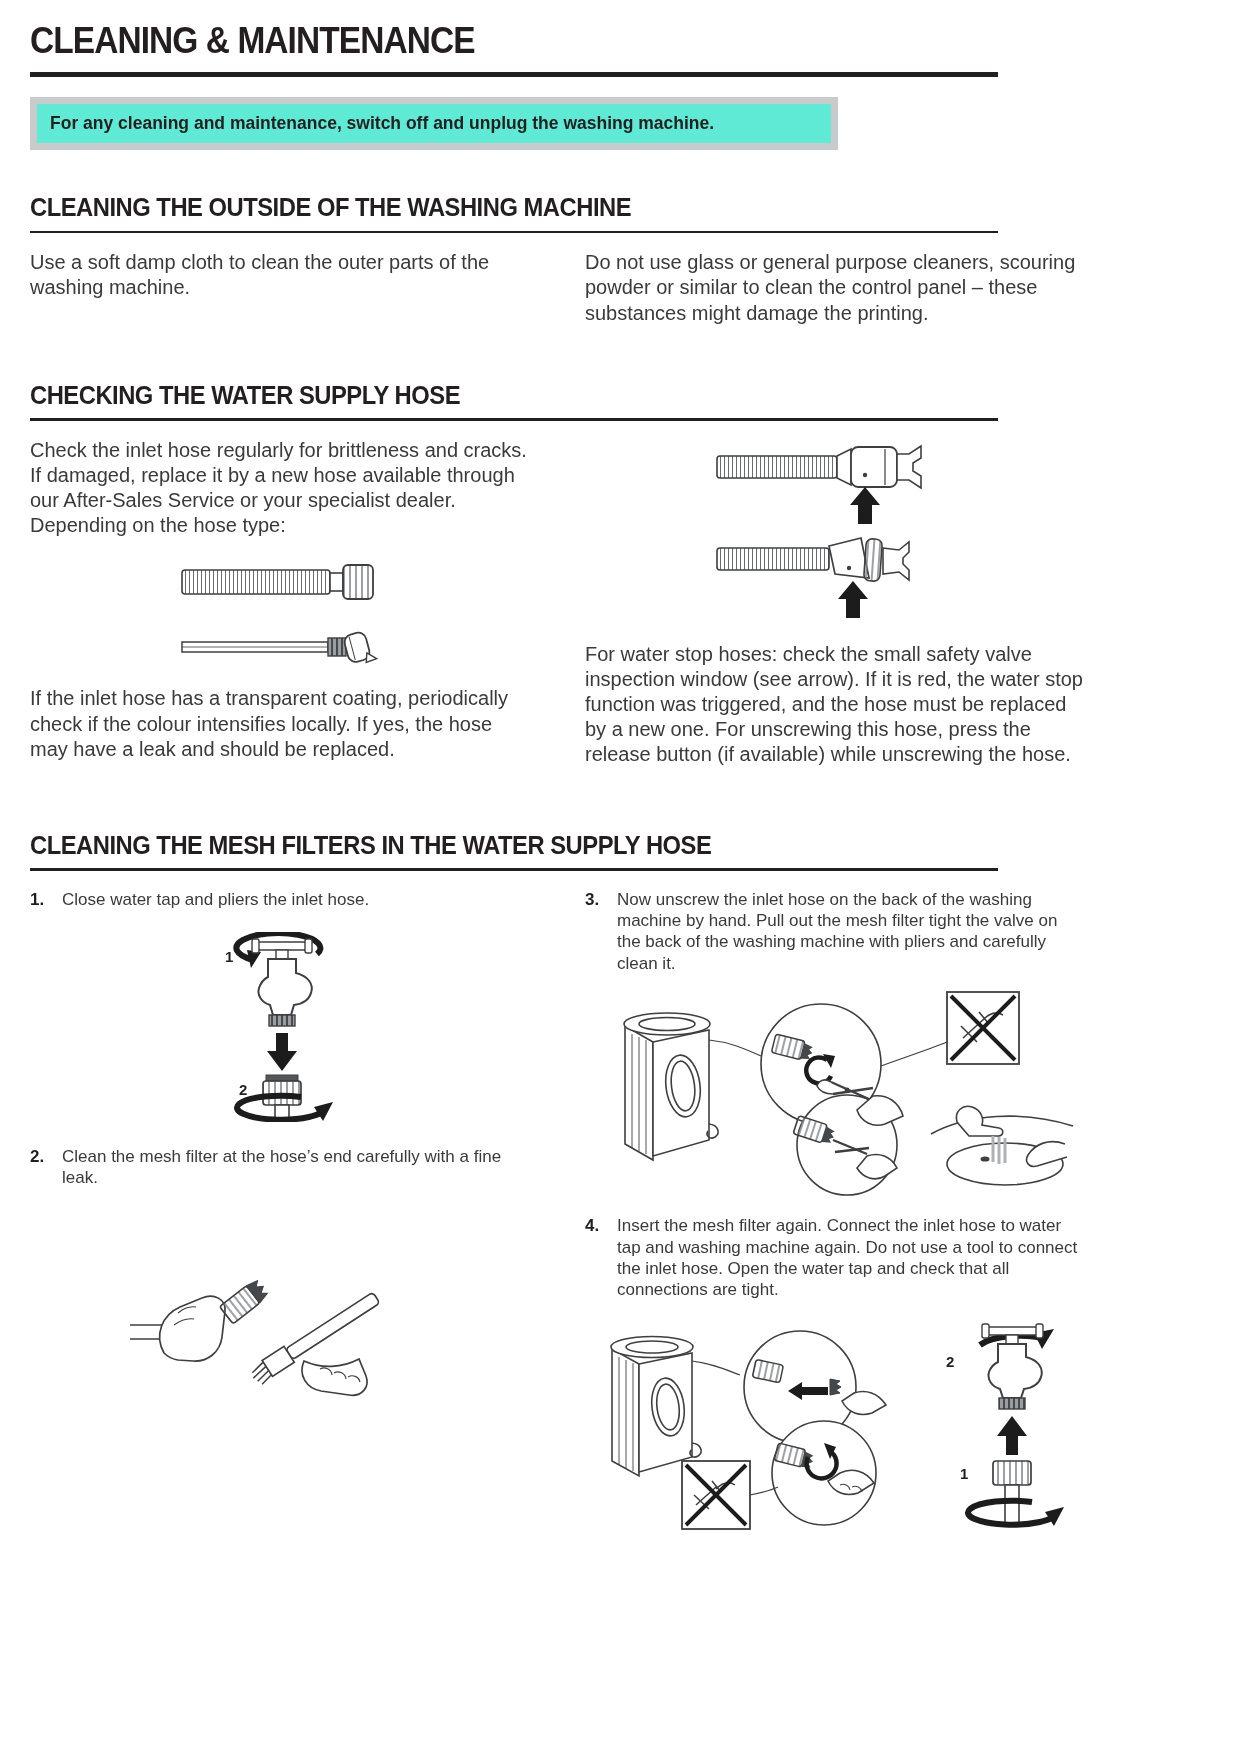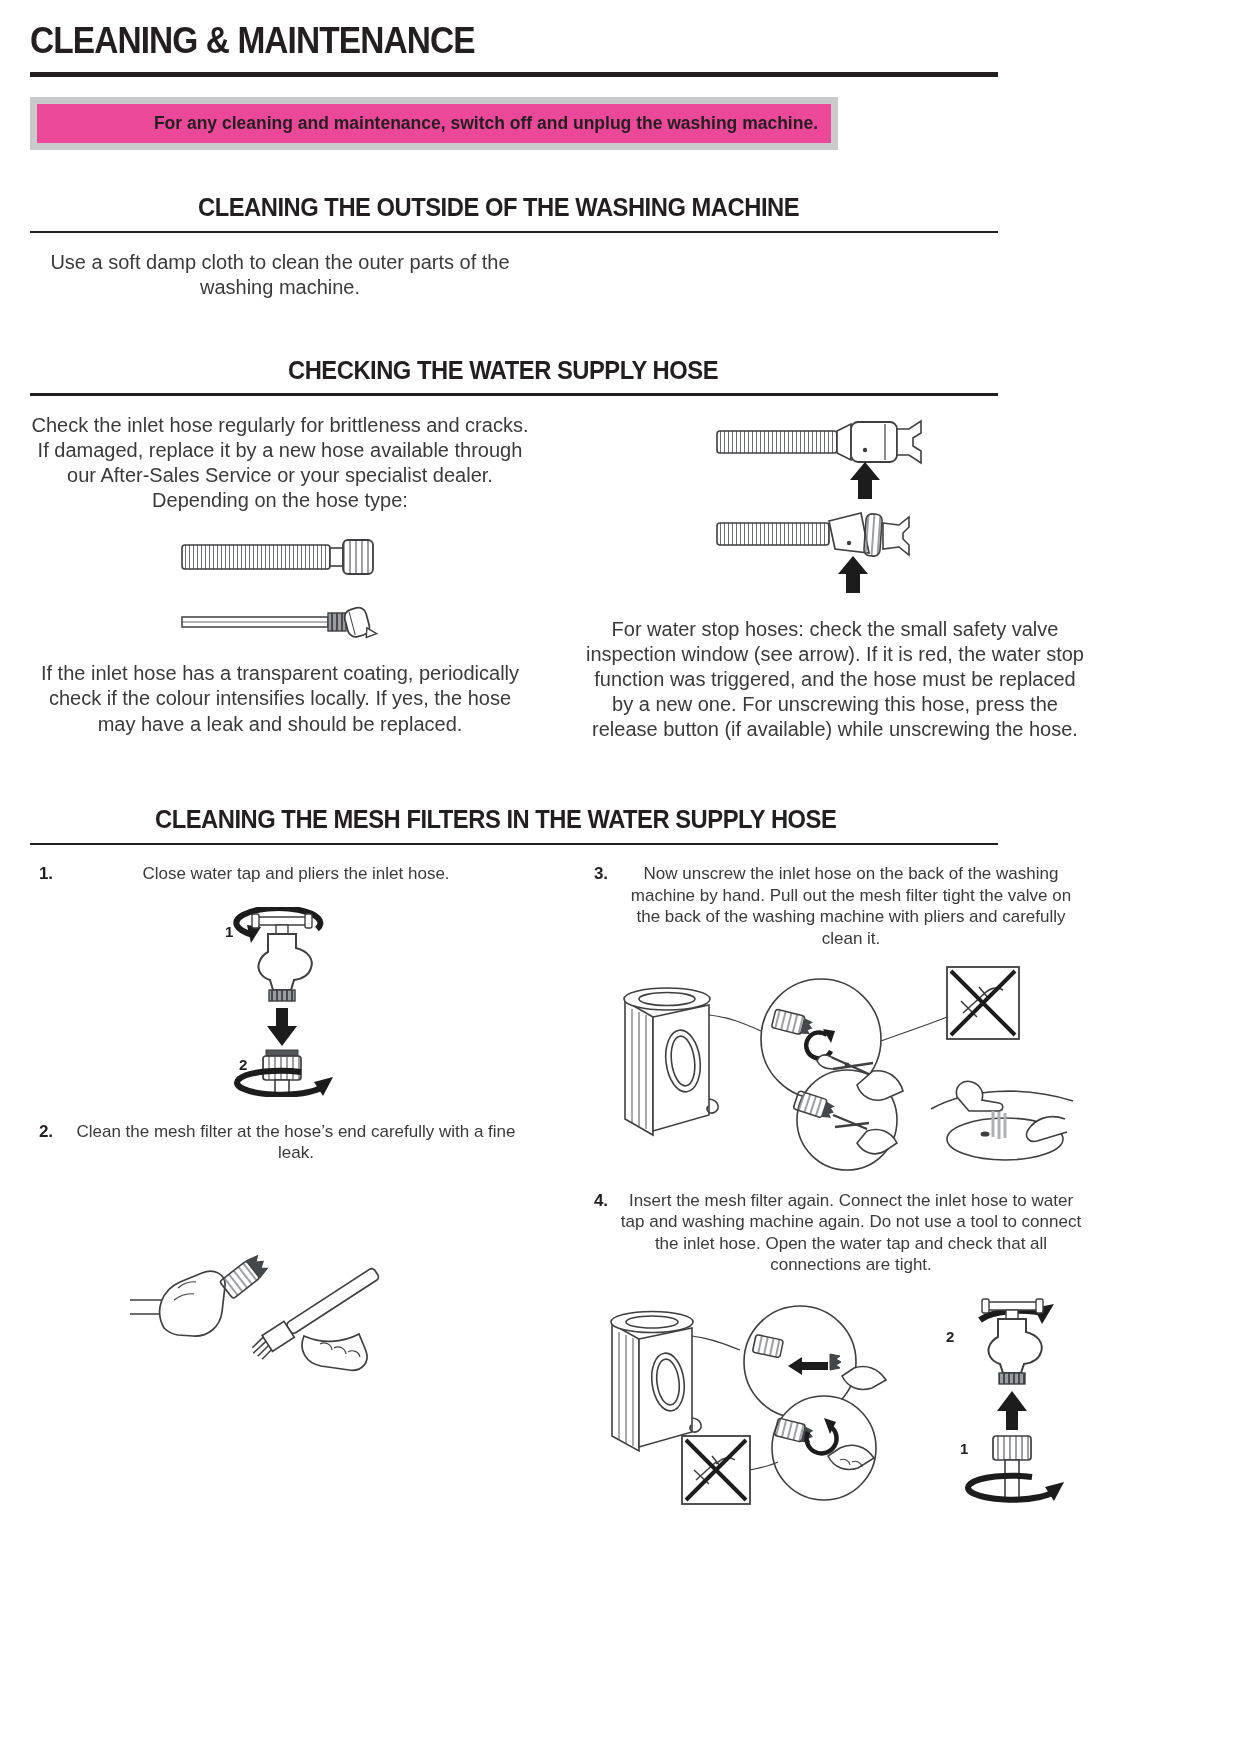--- a/index.html
+++ b/index.html
@@ -13,26 +13,26 @@
 
   .h1 {
     font-size:36px; font-weight:bold; color:#231f20; line-height:1.05;
     letter-spacing:-1px; display:inline-block; transform:scaleX(.93); transform-origin:0 50%;
   }
   .rule-thick { height:5px; background:#231f20; margin-top:12px; }
   .rule-thin  { height:2.5px; background:#231f20; margin-top:9px; }
 
   .warning {
     margin-top:20px; margin-right:160px;
-    border:7px solid #c9cacb; background:#ec4899;
+    border:7px solid #c9cacb; background:#5eead4;
     padding:9px 13px;
-    font-weight:bold; font-size:17.5px; line-height:1.22; color:#231f20;text-align:right;
+    font-weight:bold; font-size:17.5px; line-height:1.22; color:#231f20;
   }
 
-  .section { margin-top:44px;text-align:center; }
+  .section { margin-top:44px; }
   .section.hose { margin-top:56px; }
   .section.mesh { margin-top:64px; }
   .h2 {
     font-size:25px; font-weight:bold; color:#231f20; line-height:1.1;
     letter-spacing:-0.5px; display:inline-block; transform:scaleX(.95); transform-origin:0 50%;
   }
   .cols { display:grid; grid-template-columns:500px 500px; column-gap:55px; margin-top:17px; }
 
   p.body { font-size:20px; line-height:1.26; }
   .fig-center { display:flex; justify-content:center; }
@@ -74,20 +74,21 @@
 
   <div class="warning">
     <div>For any cleaning and maintenance, switch off and unplug the washing machine.</div>
   </div>
 
   <div class="section outside">
     <div class="h2">CLEANING THE OUTSIDE OF THE WASHING MACHINE</div>
     <div class="rule-thin"></div>
     <div class="cols">
       <p class="body">Use a soft damp cloth to clean the outer parts of the washing machine.</p>
+      <p class="body">Do not use glass or general purpose cleaners, scouring powder or similar to clean the control panel – these substances might damage the printing.</p>
     </div>
   </div>
 
   <div class="section hose">
     <div class="h2">CHECKING THE WATER SUPPLY HOSE</div>
     <div class="rule-thin"></div>
     <div class="cols">
       <div>
         <p class="body">Check the inlet hose regularly for brittleness and cracks. If damaged, replace it by a new hose available through our After-Sales Service or your specialist dealer.</p>
         <p class="body">Depending on the hose type:</p>

